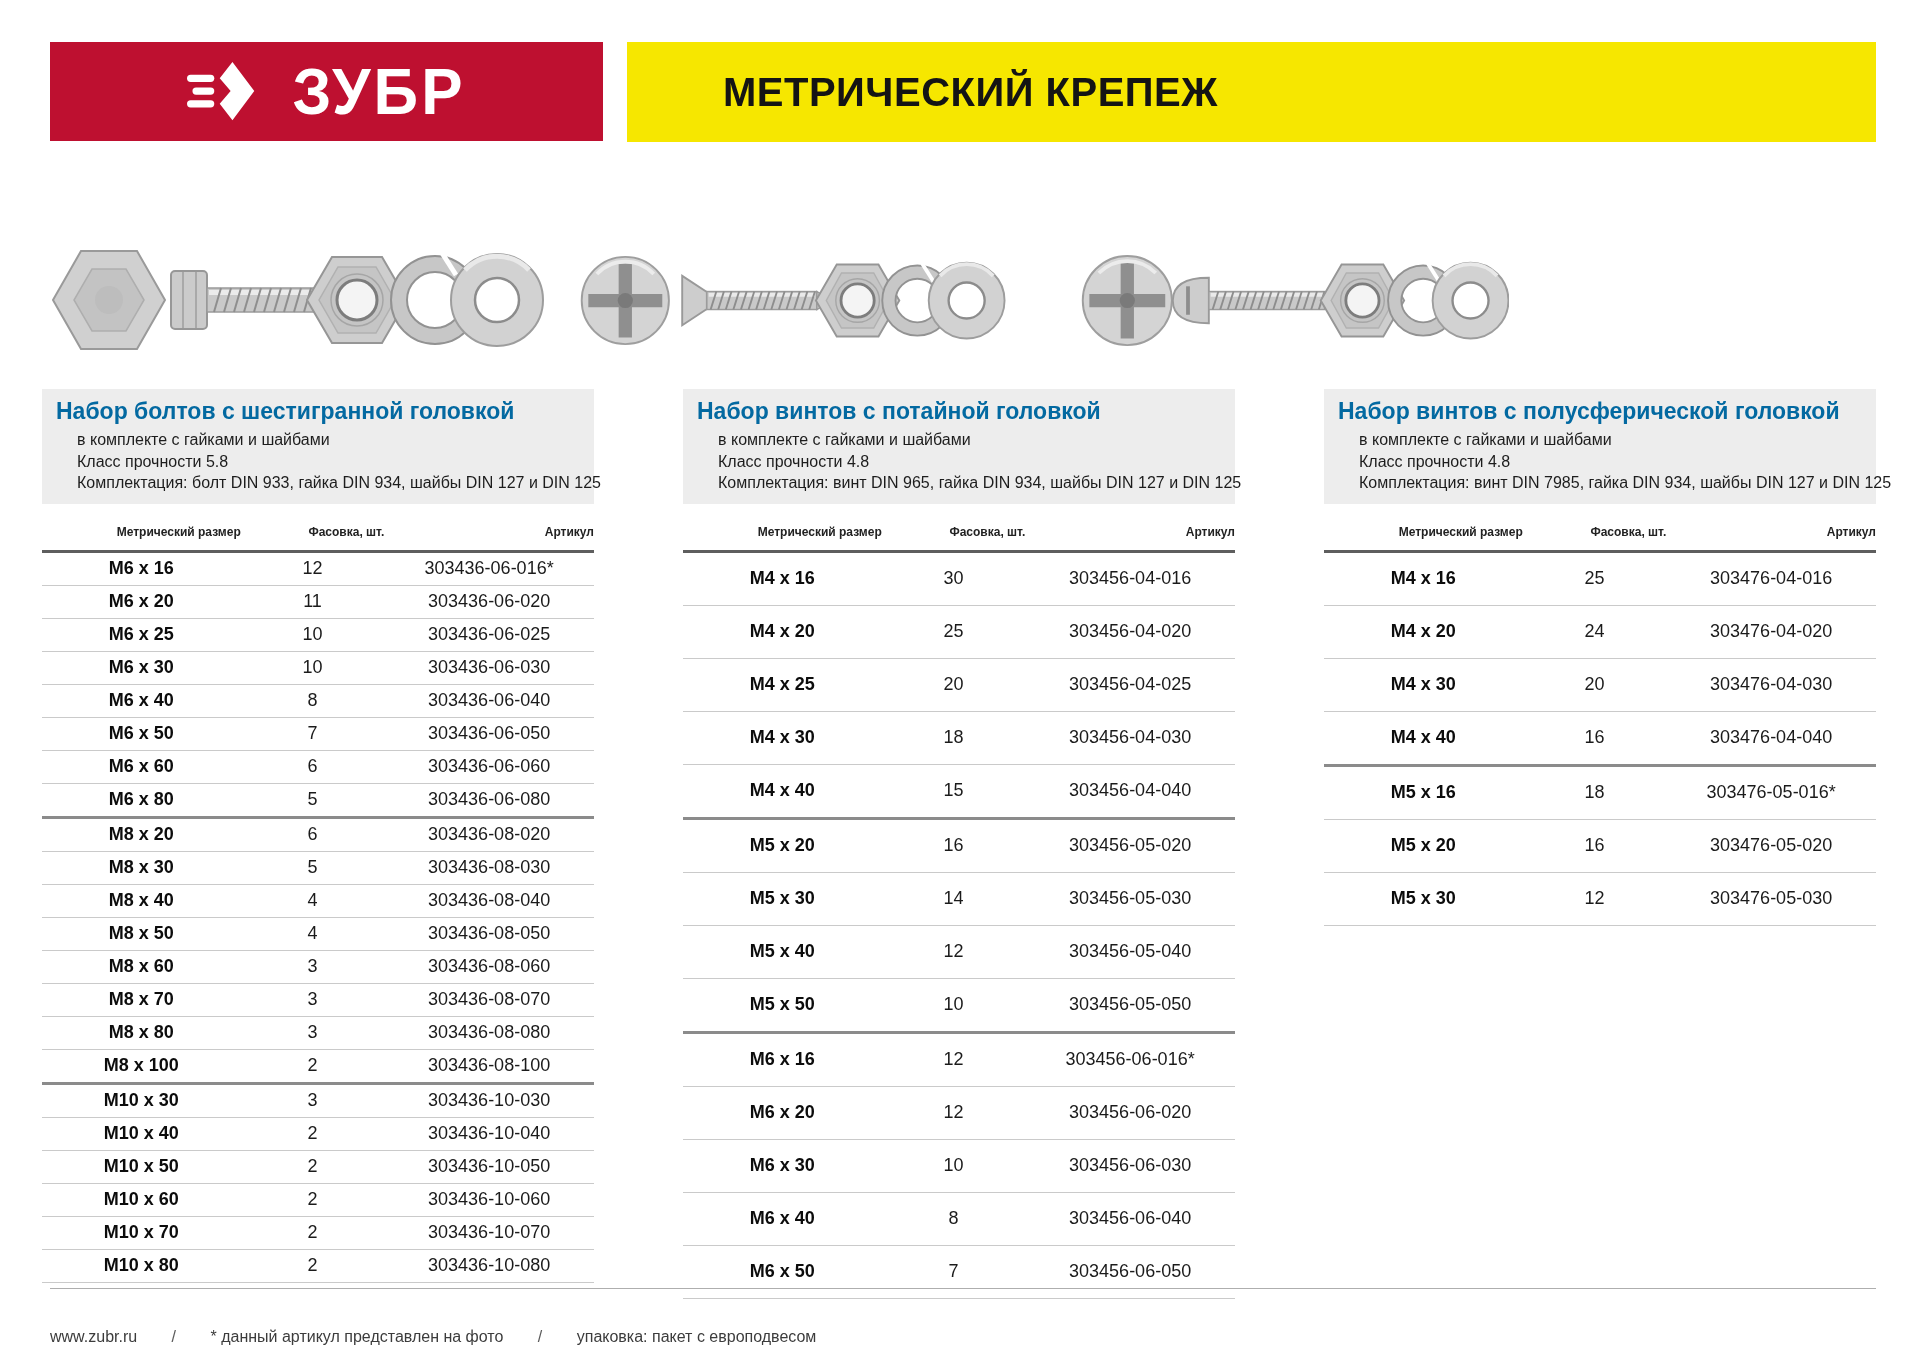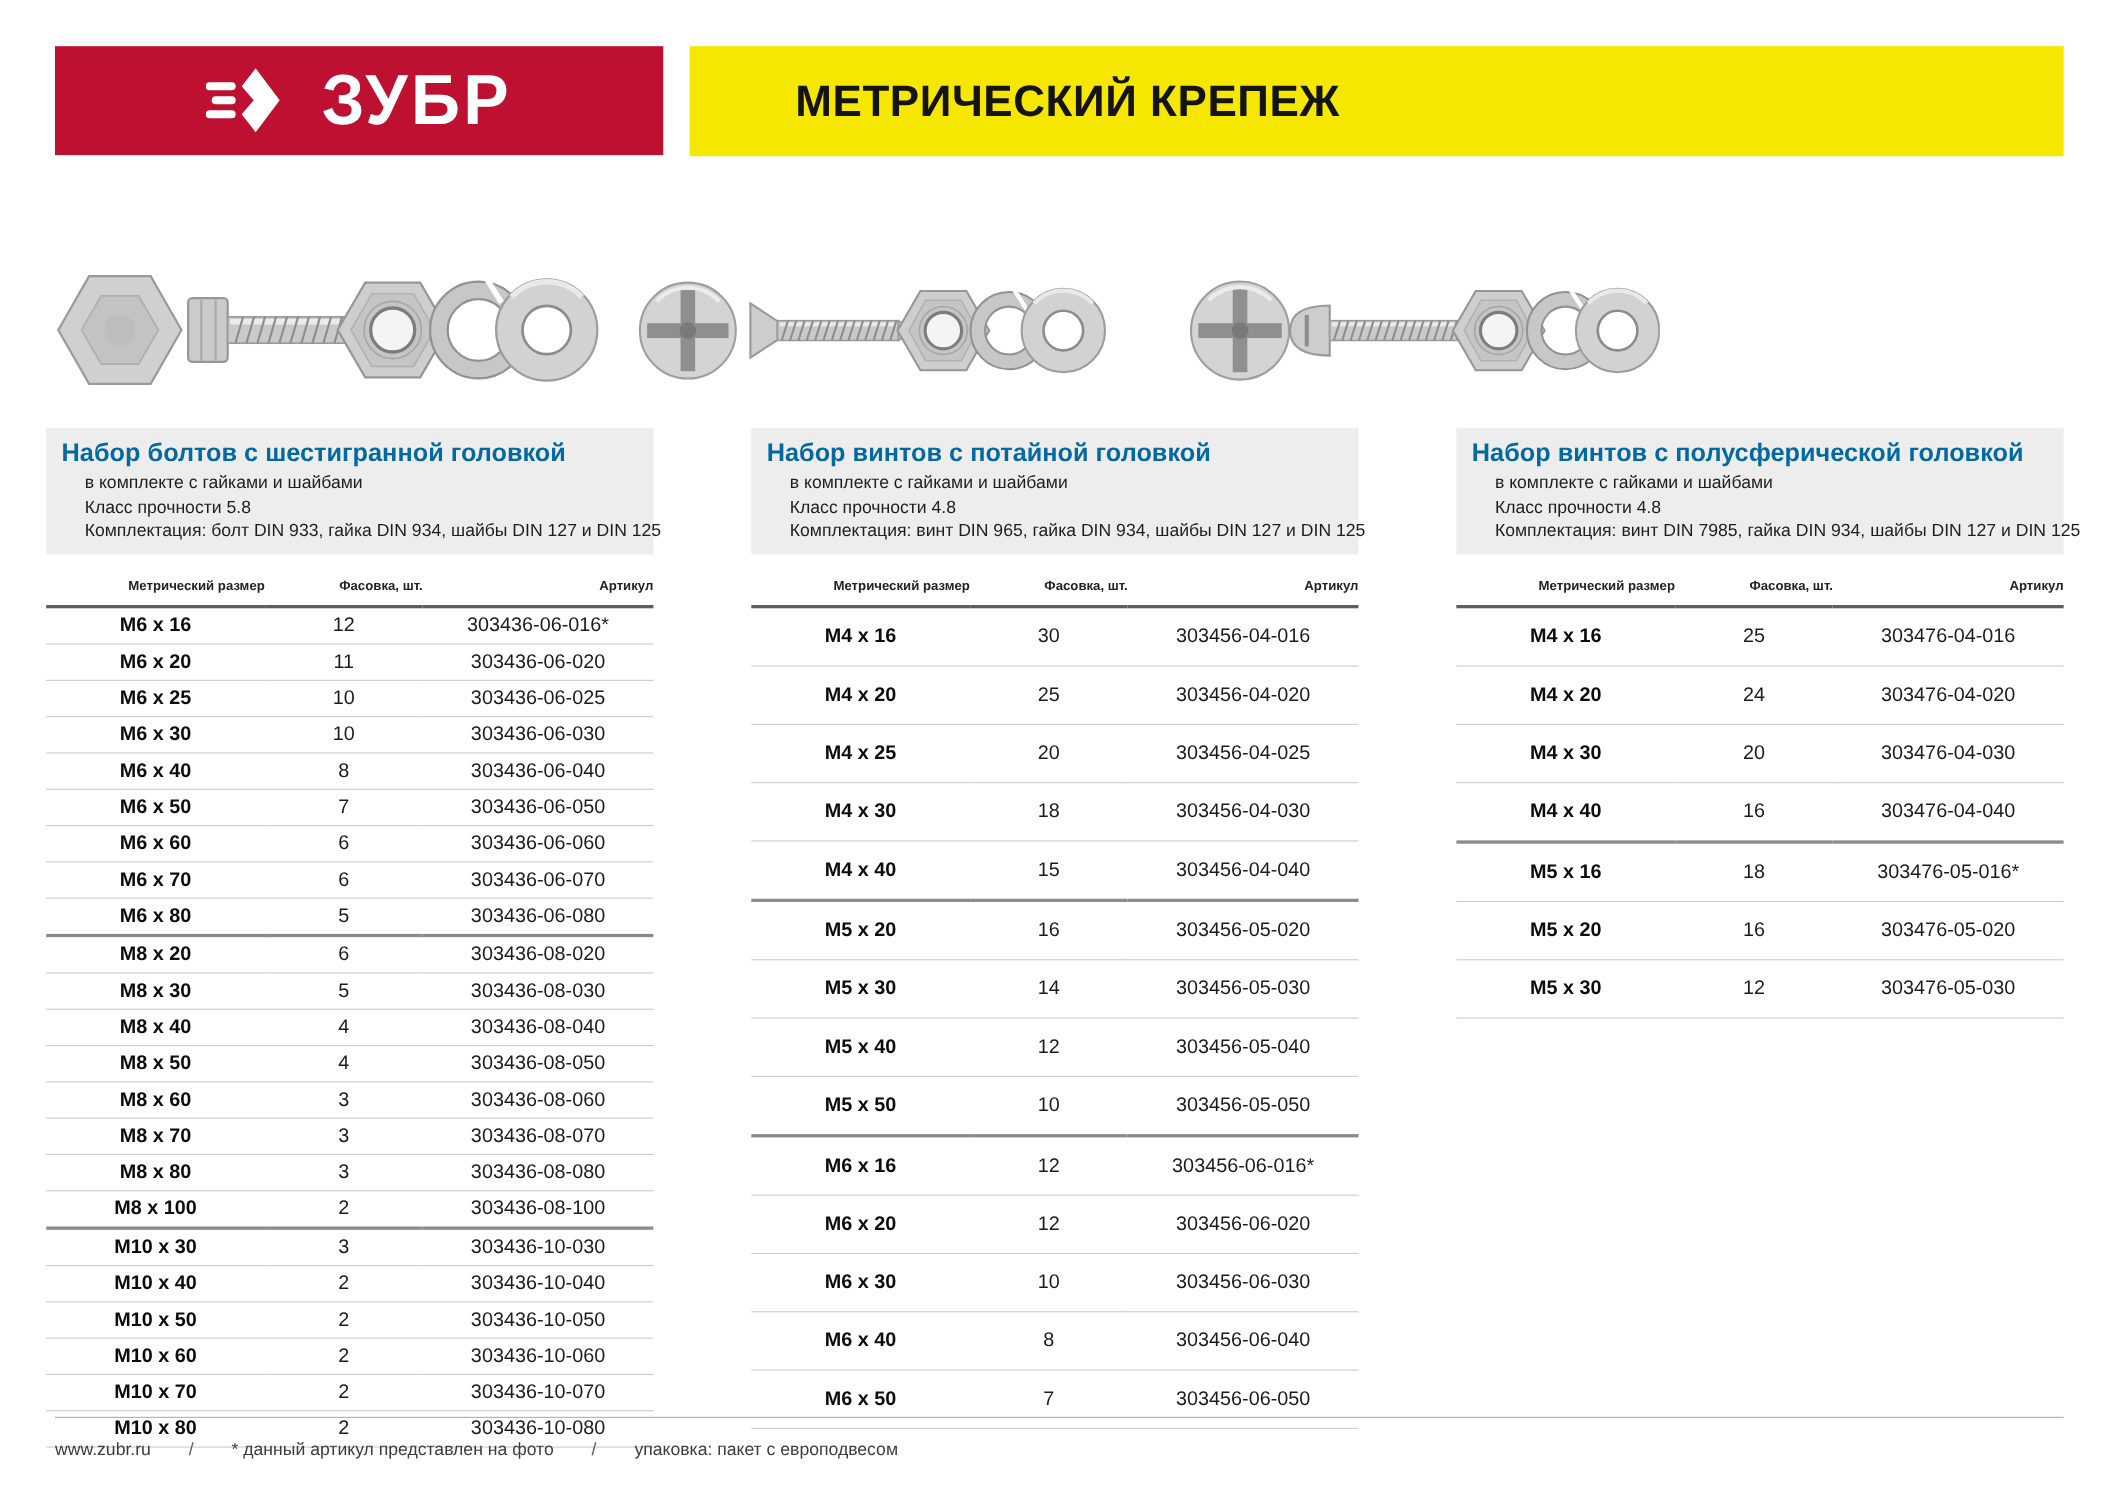--- a/index.html
+++ b/index.html
@@ -46,21 +46,21 @@
     font-size:18px;text-align:center;color:#1b1b1b;
     border-bottom:1px solid #cacaca;
   }
   td.size{font-weight:bold;color:#0c0c0c;}
   table.dense td{padding:5px 0 6px 0;}
   table.roomy td{padding:15px 0 16px 0;}
   tr.group-start td{border-top:3px solid #8b8b8b;}
   
   .footer{
     position:absolute;left:50px;right:44px;top:1288px;
-    border-top:1px solid #aeaeae;padding-top:21px;
+    border-top:1px solid #aeaeae;padding-top:39px;
     font-size:16px;color:#3c3c3c;
   }
   .footer span{margin-right:30px;}
   .footer .fsep{color:#5a5a5a;}
   .footer .site{color:#3c3c3c;text-decoration:none;}
 </style>
 </head>
 <body>
 
 <div class="header-band">
@@ -180,25 +180,20 @@
             <td class="size">M6 x 50</td>
             <td class="pack">7</td>
             <td class="art">303436-06-050</td>
           </tr>
           <tr>
             <td class="size">M6 x 60</td>
             <td class="pack">6</td>
             <td class="art">303436-06-060</td>
           </tr>
           <tr>
-            <td class="size">M6 x 70</td>
-            <td class="pack">6</td>
-            <td class="art">303436-06-070</td>
-          </tr>
-          <tr>
             <td class="size">M6 x 80</td>
             <td class="pack">5</td>
             <td class="art">303436-06-080</td>
           </tr>
           <tr class="group-start">
             <td class="size">M8 x 20</td>
             <td class="pack">6</td>
             <td class="art">303436-08-020</td>
           </tr>
           <tr>

